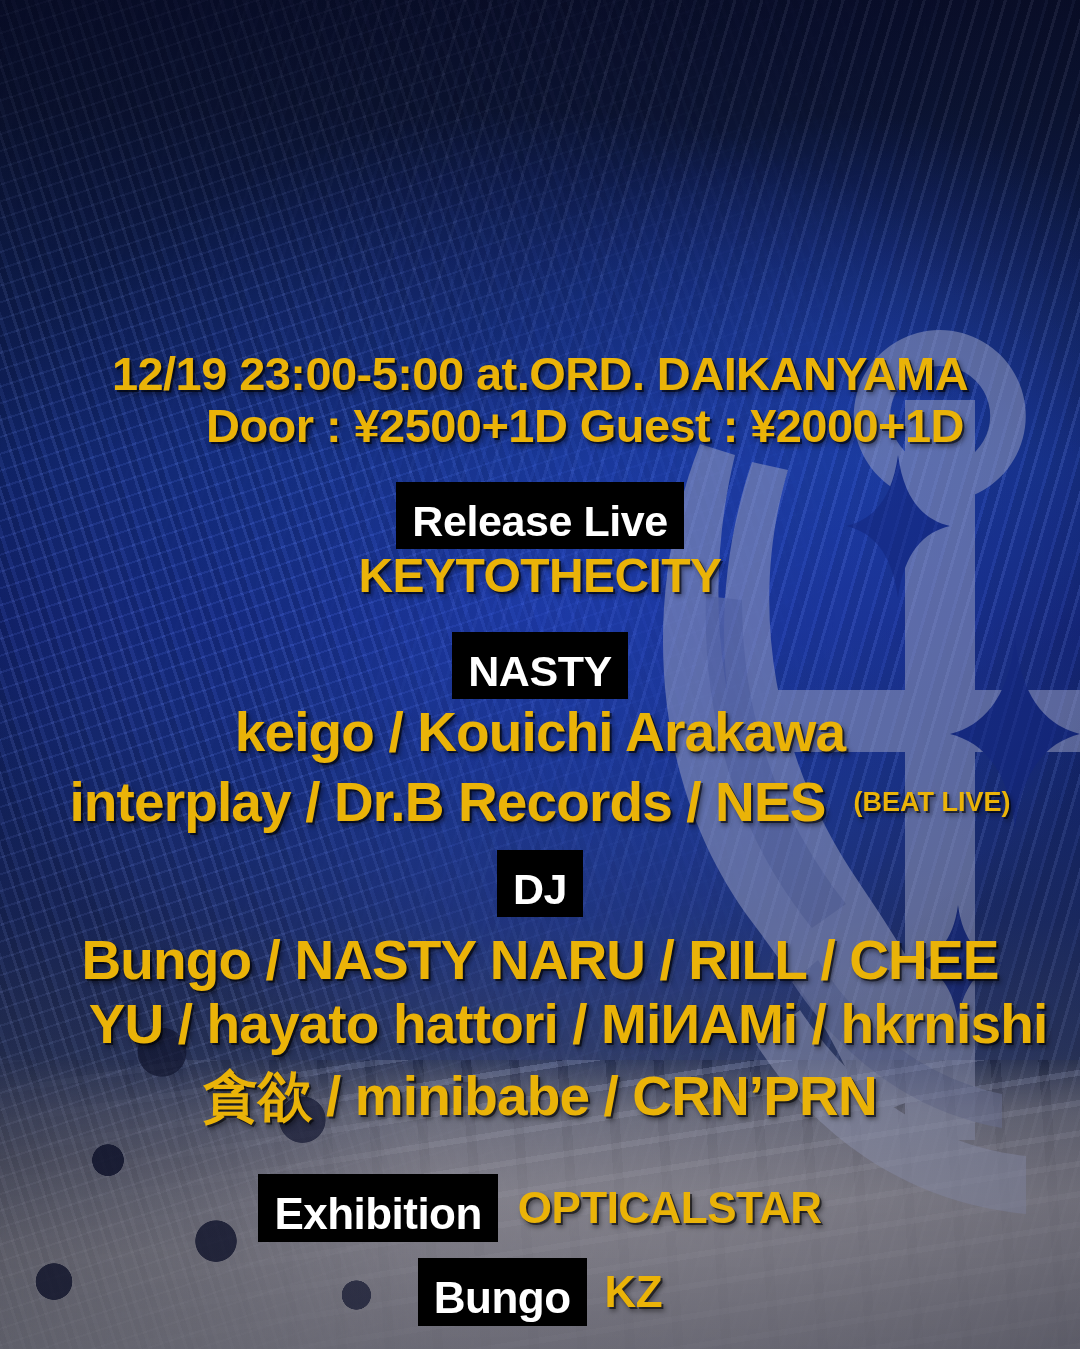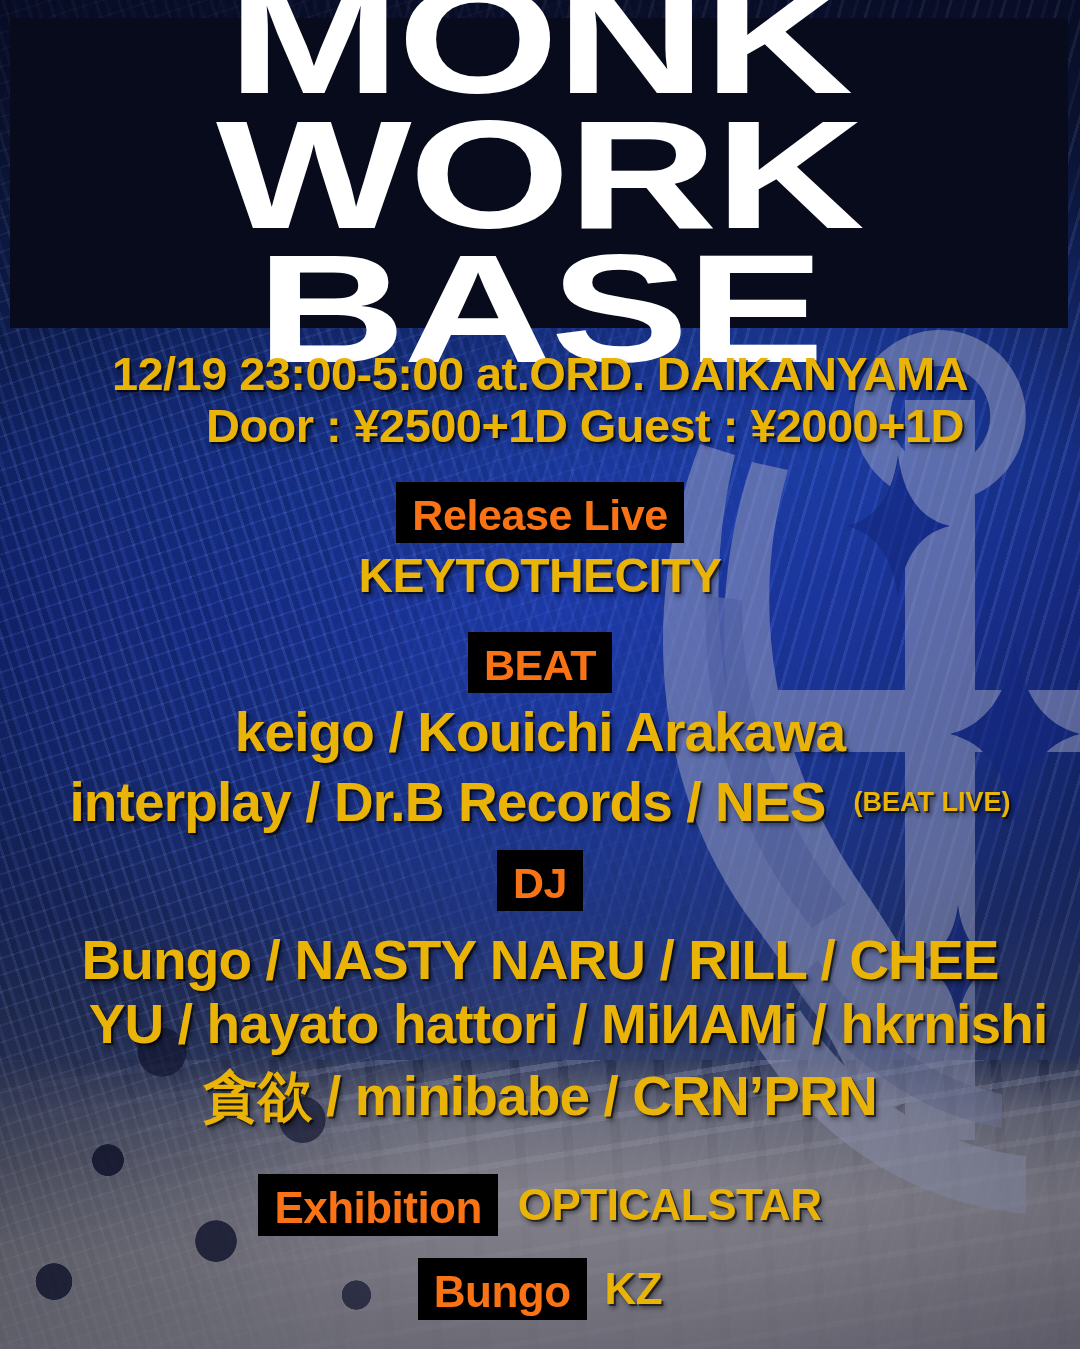--- a/index.html
+++ b/index.html
@@ -209,24 +209,24 @@
     width: 100%;
     display: flex;
     justify-content: center;
     align-items: center;
     gap: 18px;
   }
 
   
   .tag {
     background: #000000;
-    color: #f97316;
+    color: #ffffff;
     font-weight: 700;
     display: inline-block;
-    padding: 12px 16px 6px 16px;
+    padding: 18px 16px 6px 16px;
     line-height: 1.0;
     white-space: nowrap;
     text-shadow: none;
   }
 
   #row-date      { top: 346px; }
   #row-price     { top: 398px; padding-left: 45px; }
   #row-release   { top: 482px; }
   #row-keyto     { top: 548px; }
   #row-live      { top: 632px; }
@@ -299,43 +299,38 @@
         <path d="M898 455 C 904 500, 924 520, 950 526 C 924 532, 904 552, 898 598 C 892 552, 872 532, 846 526 C 872 520, 892 500, 898 455 Z"></path>
         <path d="M958 905 C 963 942, 980 958, 1002 963 C 980 968, 963 984, 958 1022 C 953 984, 936 968, 914 963 C 936 958, 953 942, 958 905 Z"></path>
       </g>
     </svg>
   </div>
 
   <div class="bg-layer" id="bg-vignette"></div>
 
   <div id="content">
 
-    <div id="title-block">
-      <div class="title-line" id="title-monk">MONK</div>
-      <div class="title-line" id="title-work">WORK</div>
-      <div class="title-line" id="title-base">BASE</div>
-    </div>
 
     <div class="row" id="row-date">
       <span class="wtext sz-date">12/19 23:00-5:00 at.ORD. DAIKANYAMA</span>
     </div>
 
     <div class="row" id="row-price">
       <span class="wtext sz-price">Door : ¥2500+1D Guest : ¥2000+1D</span>
     </div>
 
     <div class="row" id="row-release">
       <span class="tag sz-tagbig">Release Live</span>
     </div>
     <div class="row" id="row-keyto">
       <span class="wtext sz-name">KEYTOTHECITY</span>
     </div>
 
     <div class="row" id="row-live">
-      <span class="tag sz-tagbig">BEAT</span>
+      <span class="tag sz-tagbig">NASTY</span>
     </div>
     <div class="row" id="row-live1">
       <span class="wtext sz-line">keigo / Kouichi Arakawa</span>
     </div>
     <div class="row" id="row-live2">
       <span class="wtext sz-line">interplay / Dr.B Records / NES</span>
       <span class="wtext beat-live">(BEAT LIVE)</span>
     </div>
 
     <div class="row" id="row-dj">

